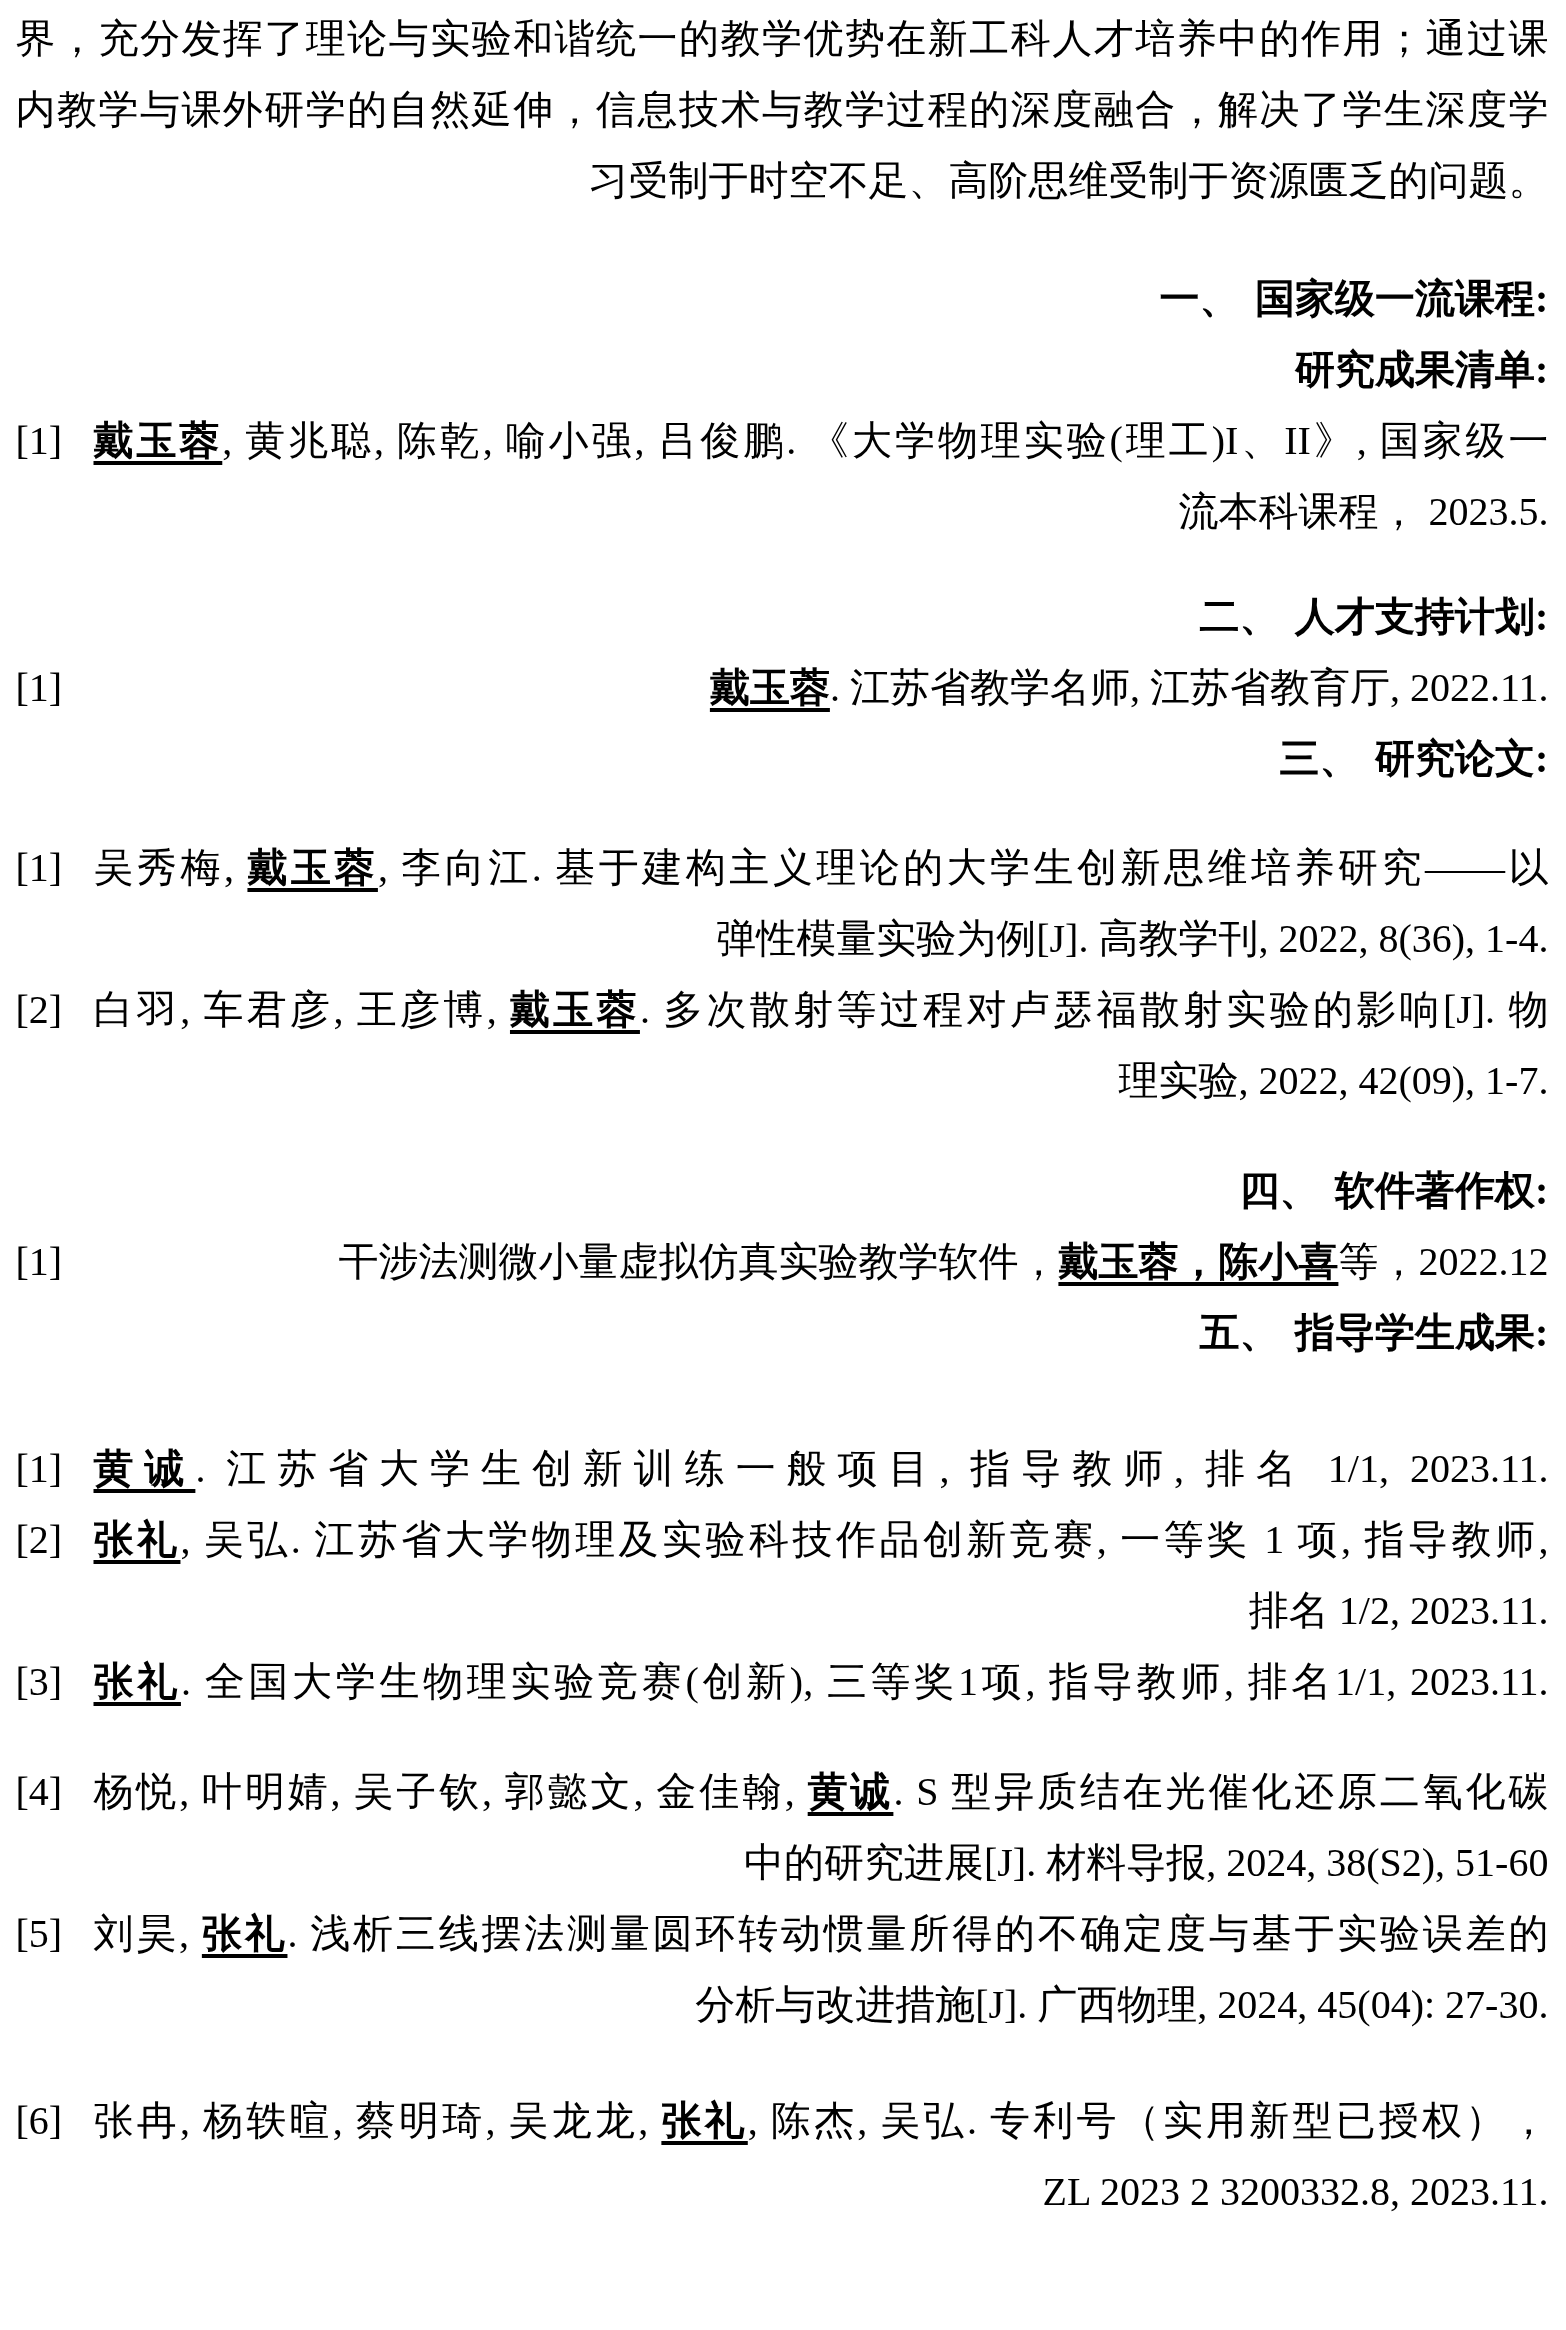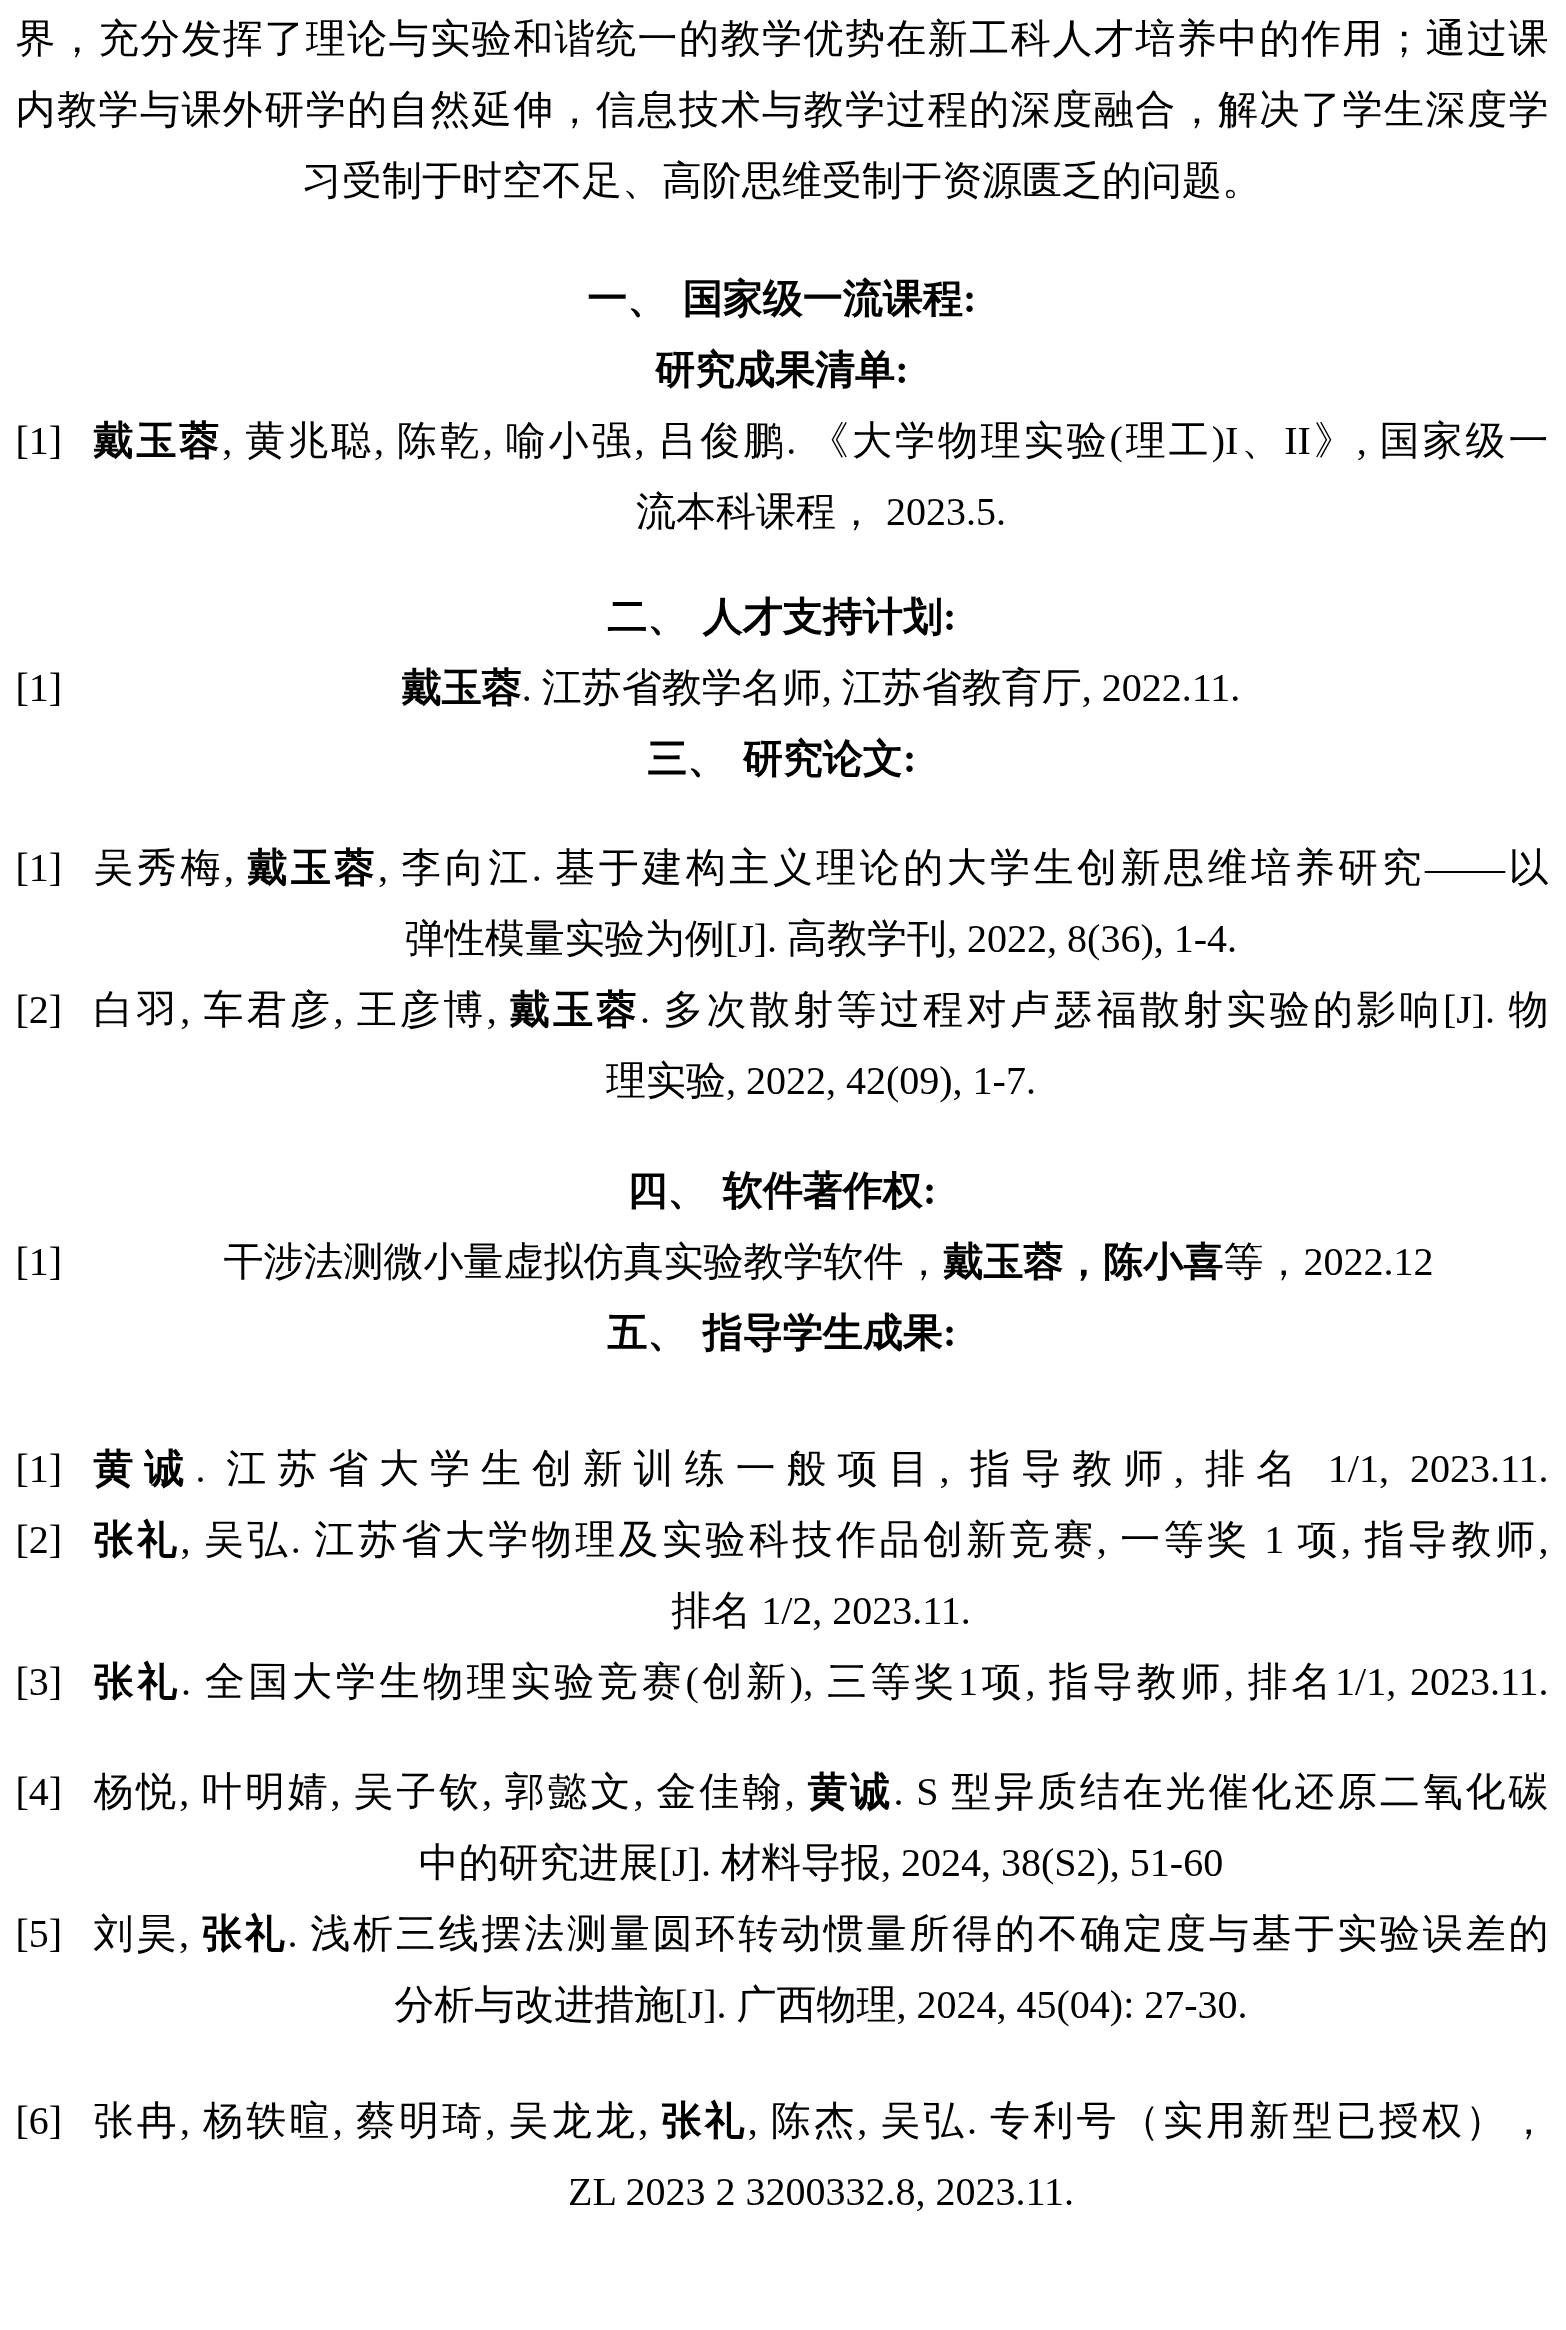--- a/index.html
+++ b/index.html
@@ -20,41 +20,42 @@
     padding: 2.6px 17.6px 0 15.5px;
     font-family: "Liberation Serif", "DejaVu Serif", serif;
     font-size: 40px;
     color: #000000;
     background: #ffffff;
   }
   .row {
     position: relative;
     line-height: 71px;
     min-height: 71px;
-    text-align: center;
+    text-align: right;
     white-space: normal;
   }
   .row.full {
     text-align: justify;
     text-align-last: justify;
   }
   .heading { font-weight: bold; }
   .heading .num { margin-right: 15.5px; }
   .item { padding-left: 78px; }
   .item .bracket {
     position: absolute;
     left: 0;
     top: 0;
     font-weight: normal;
   }
   .item.wide { padding-left: 93px; }
   .cont { padding-left: 78px; }
   .cont.wide { padding-left: 93px; }
   .seg.b { font-weight: bold; }
   .seg.u {
+    text-decoration: underline;
     text-decoration-thickness: 3.6px;
     text-underline-offset: 7.3px;
   }
   .spacer { width: 100%; }
 </style>
 </head>
 <body>
 
 <div class="page" style="background: rgb(255, 255, 255); color: rgb(0, 0, 0);">
     <div class="row para full"><span class="seg">界，充分发挥了理论与实验和谐统一的教学优势在新工科人才培养中的作用；通过课</span></div>

